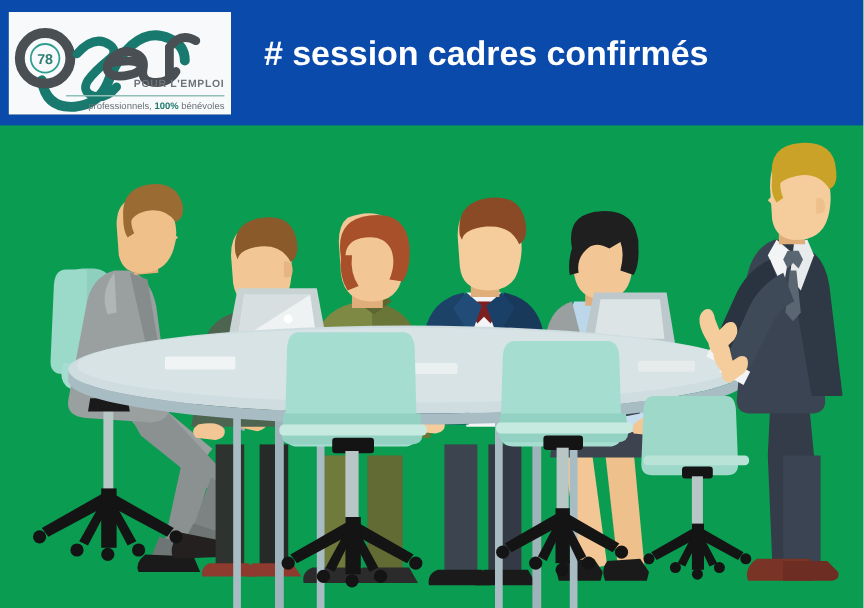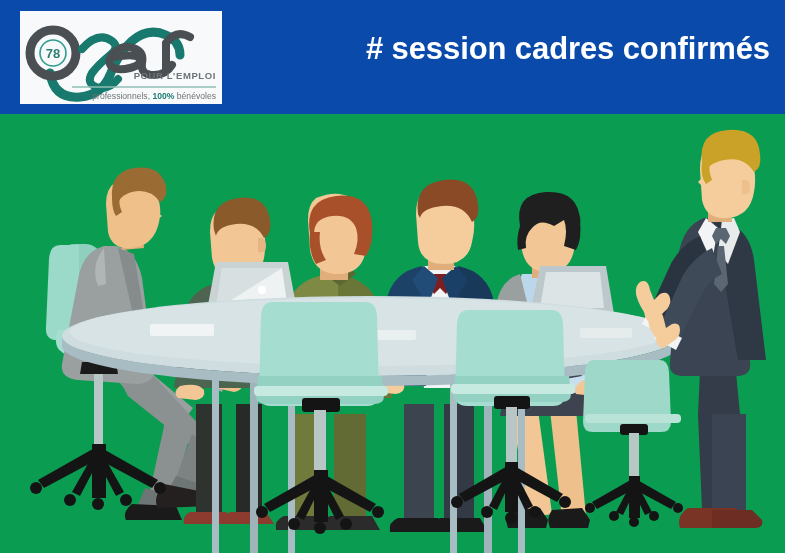--- a/index.html
+++ b/index.html
@@ -21,35 +21,35 @@
   #header-band {
     position: absolute;
     left: 0; top: 0;
     width: 785px;
     height: 114px;
     background: #0a4aab;
     z-index: 5;
   }
   #logo-box {
     position: absolute;
-    left: 20px; top: 11px;
+    left: 8px; top: 11px;
     width: 202px;
     height: 93px;
     background: #fef9c3;
     z-index: 6;
     overflow: hidden;
   }
   #logo-svg { display: block; }
   #slide-title {
     position: absolute;
     left: 240px; top: 27px;
     width: 530px;
     height: 44px;
     line-height: 44px;
-    text-align: right;
+    text-align: left;
     color: #ffffff;
     font-size: 31px;
     font-weight: bold;
     letter-spacing: -0.1px;
     white-space: nowrap;
     z-index: 7;
   }
   
   #illustration {
     position: absolute;

